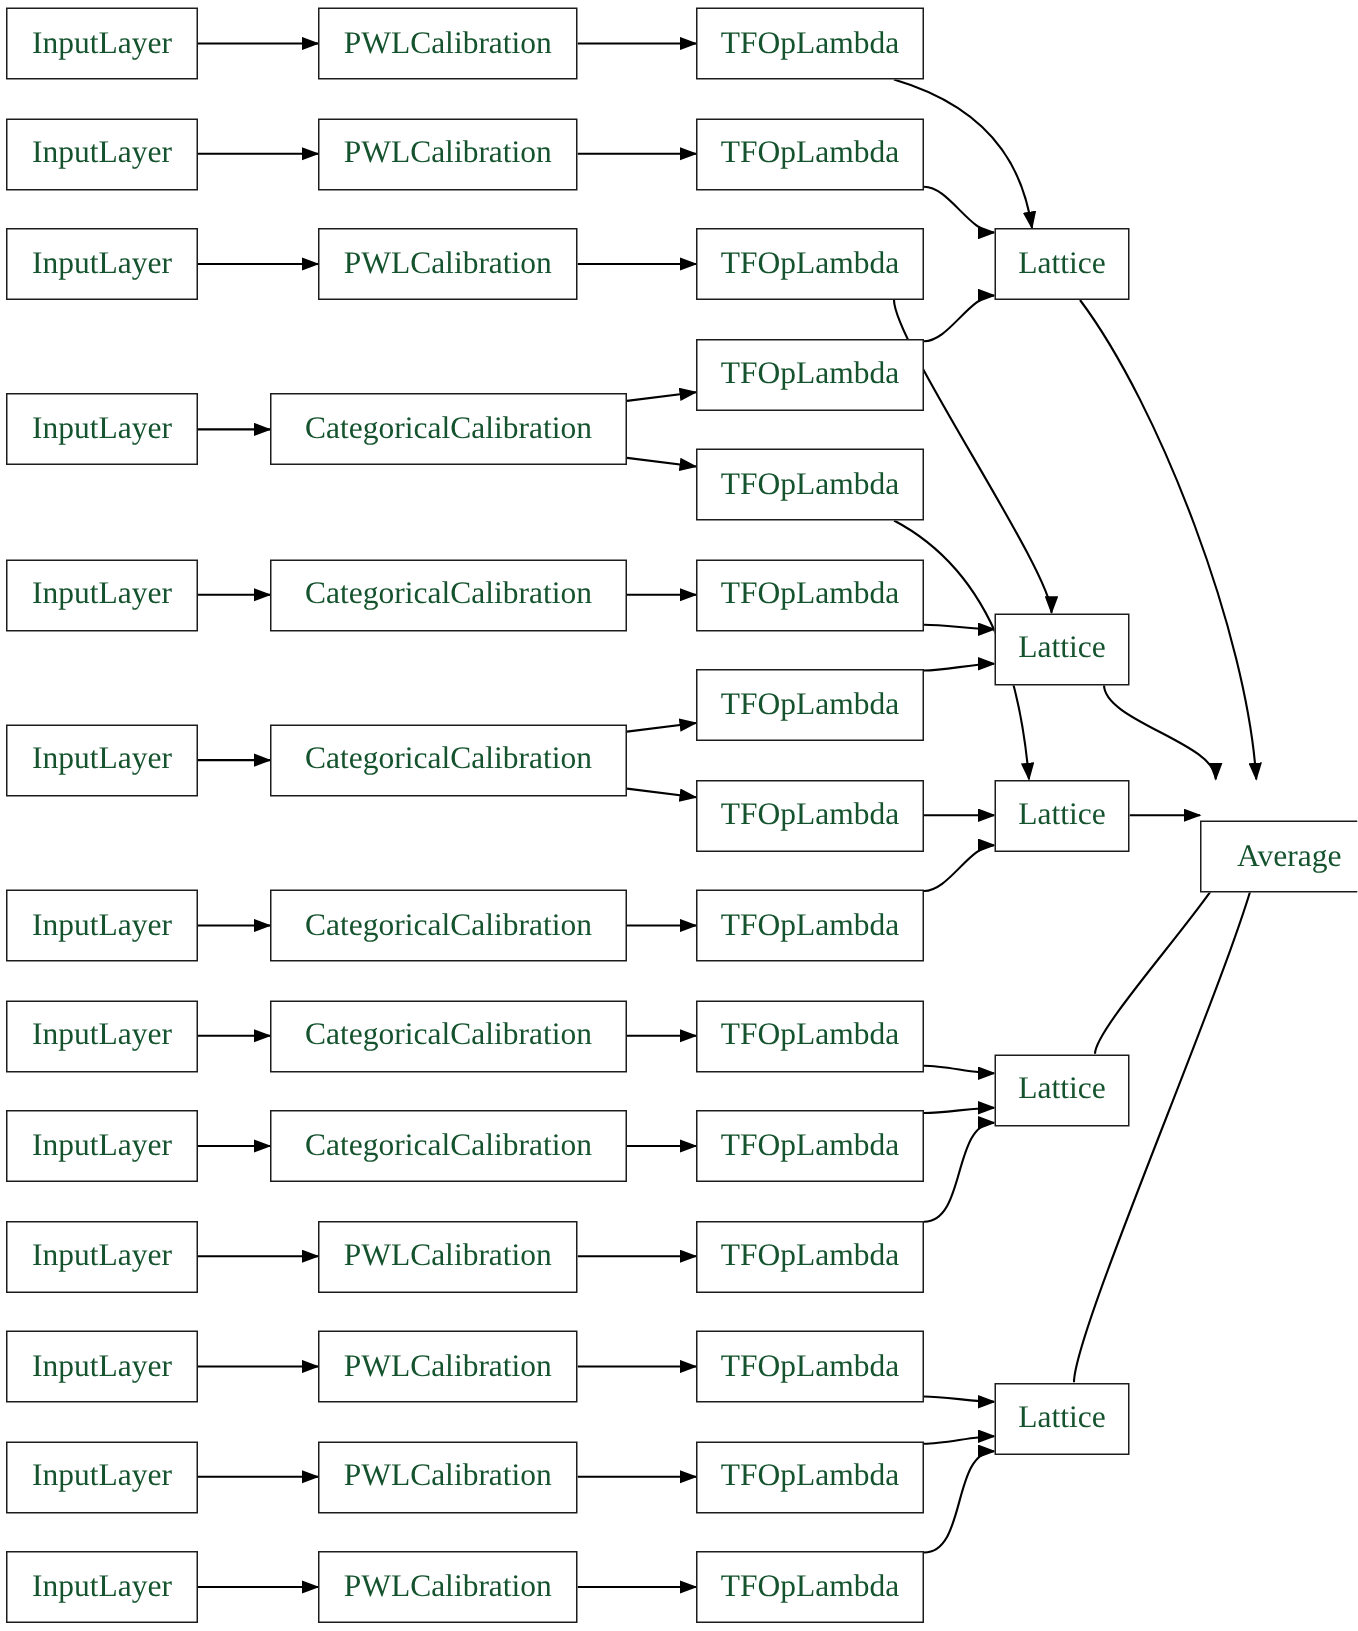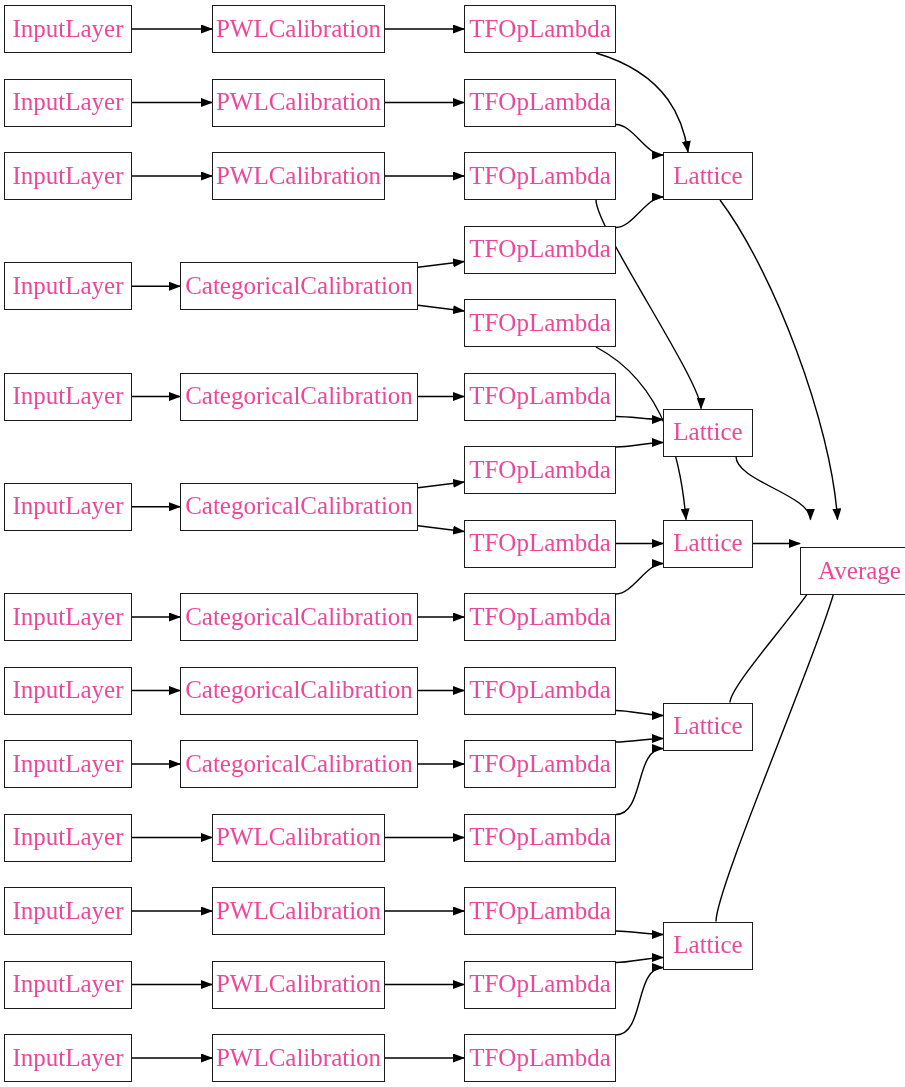--- a/index.html
+++ b/index.html
@@ -21,23 +21,23 @@
   }
   .node {
     position: absolute;
     box-sizing: border-box;
     border: 1.7px solid #1c1c1c;
     background: #ffffff;
     display: flex;
     align-items: center;
     justify-content: center;
     font-family: "Liberation Serif", "DejaVu Serif", serif;
-    font-size: 25px;
+    font-size: 21px;
     line-height: 1;
-    color: #ec4899;
+    color: #14532d;
     white-space: nowrap;
   }
   .node span {
     display: inline-block;
     padding-bottom: 2px;
   }
   .edge {
     fill: none;
     stroke: #000000;
     stroke-width: 1.4;

